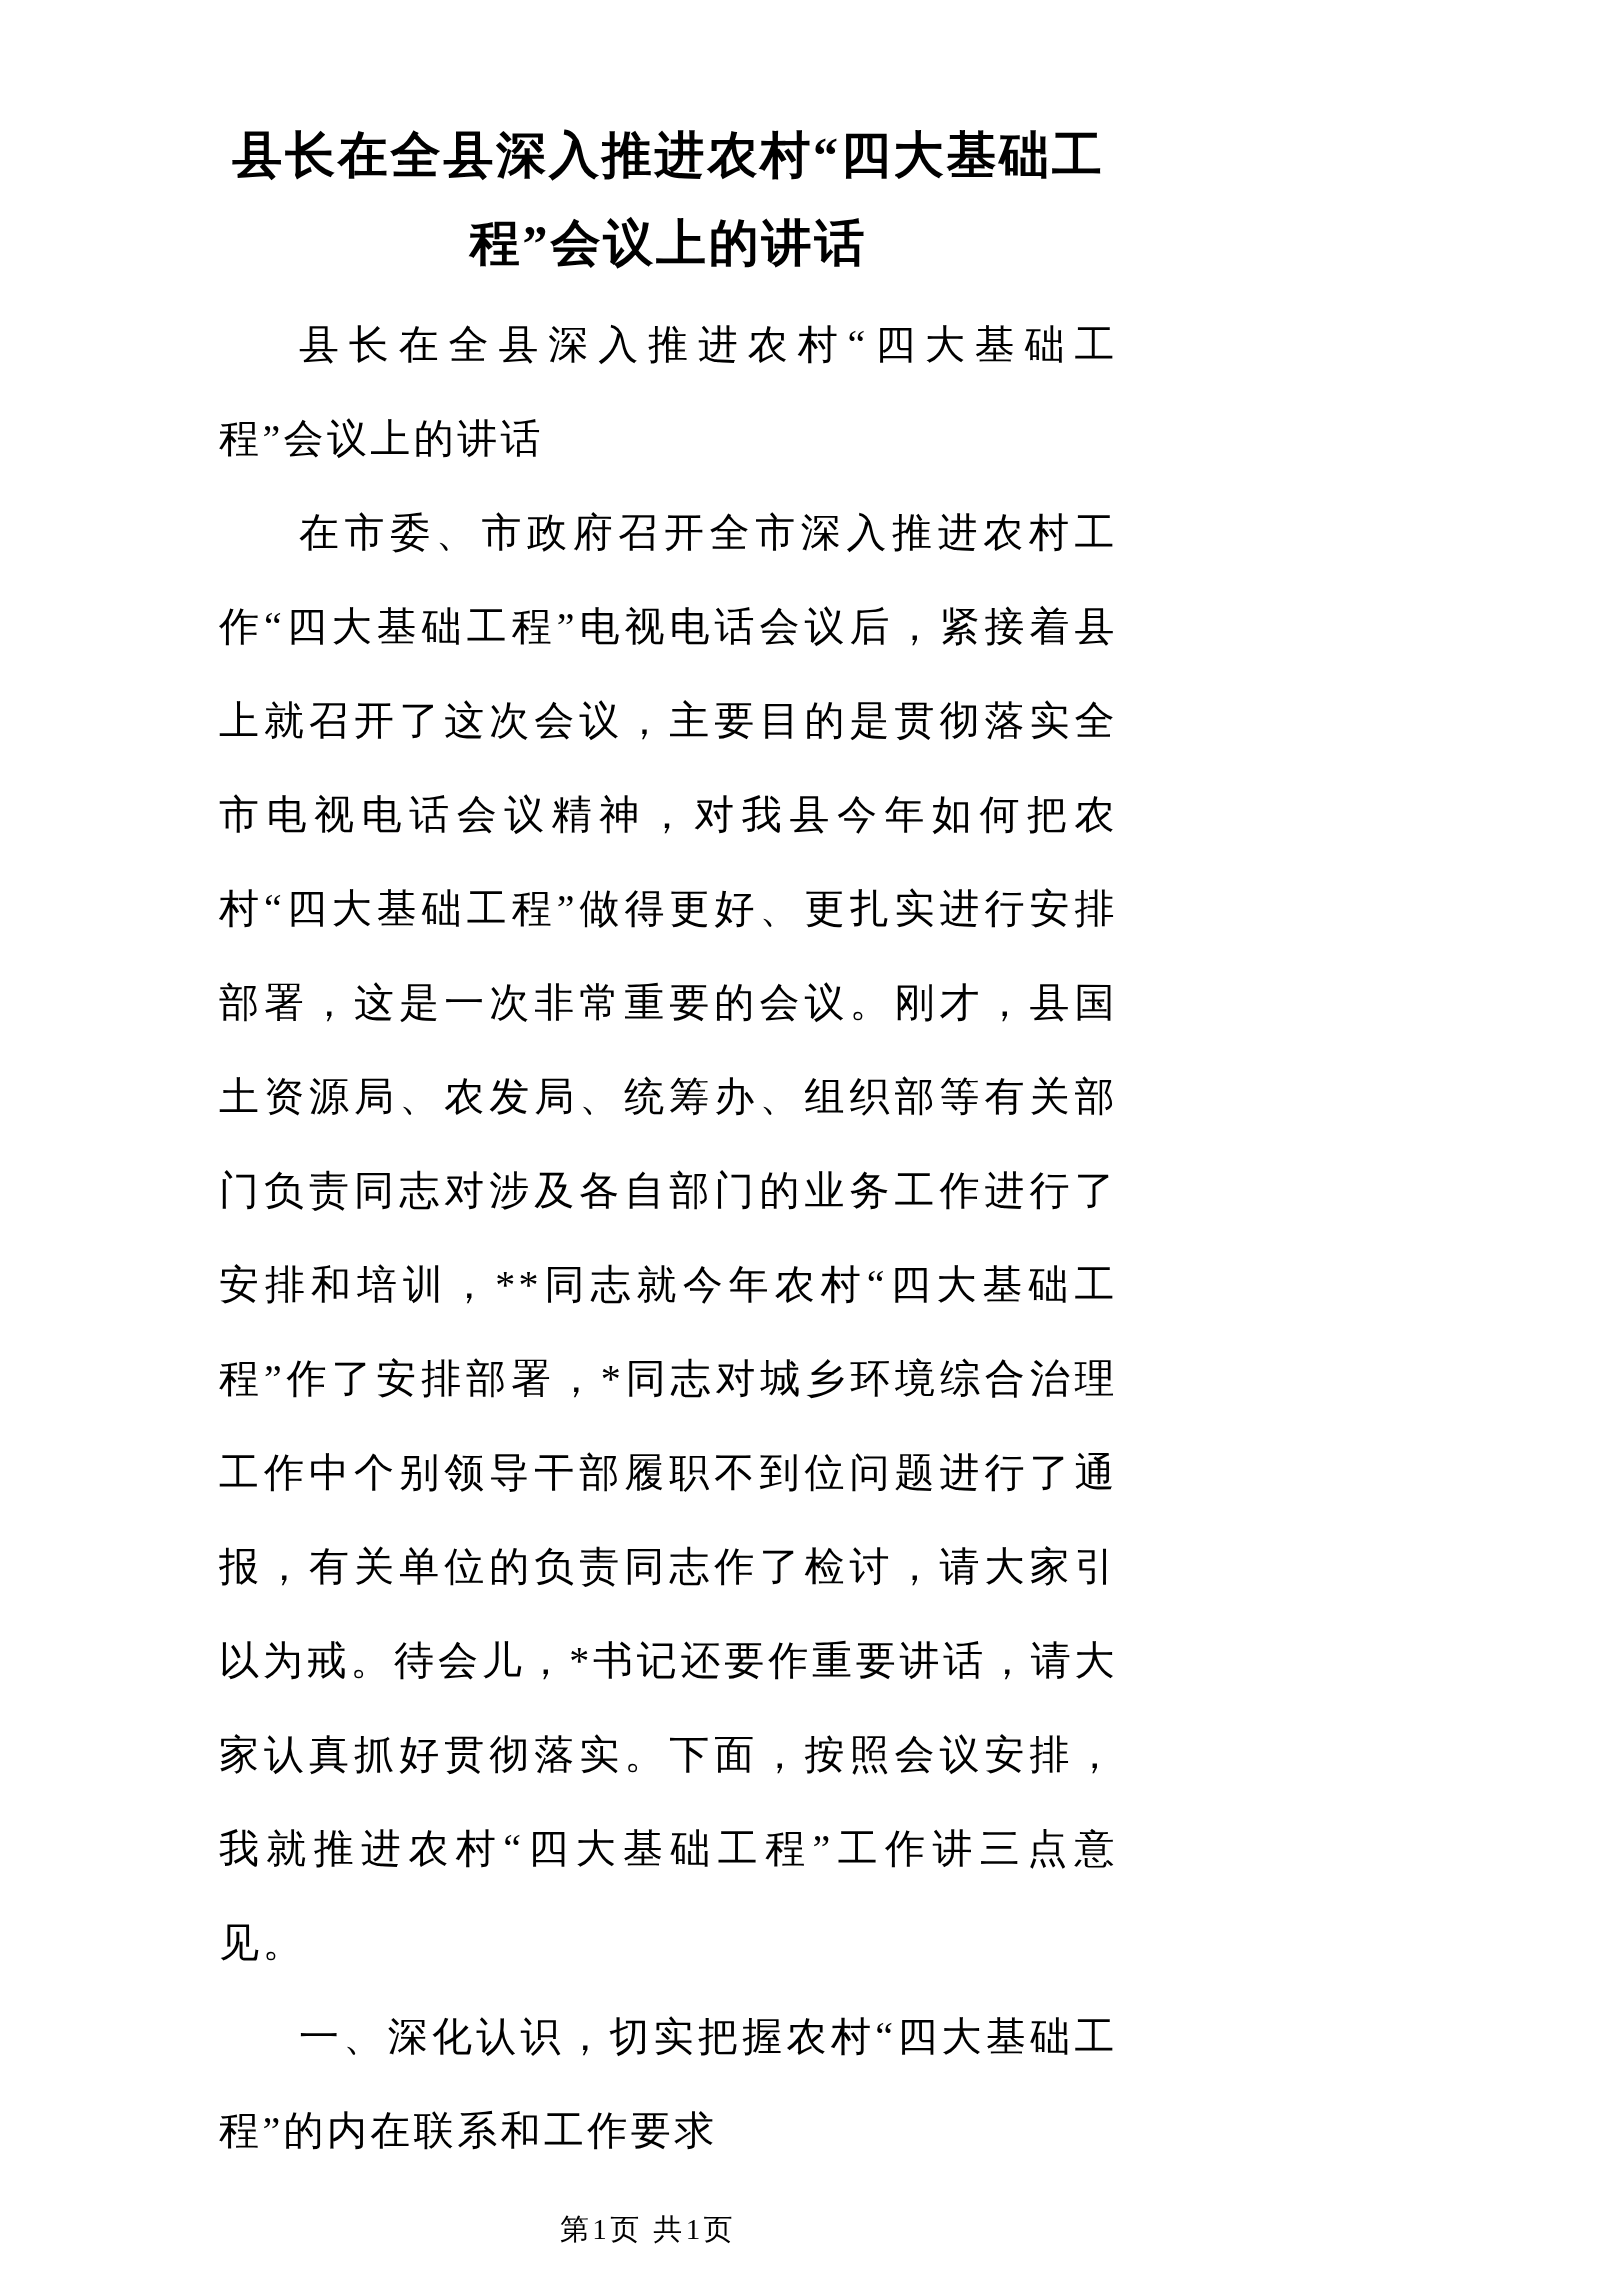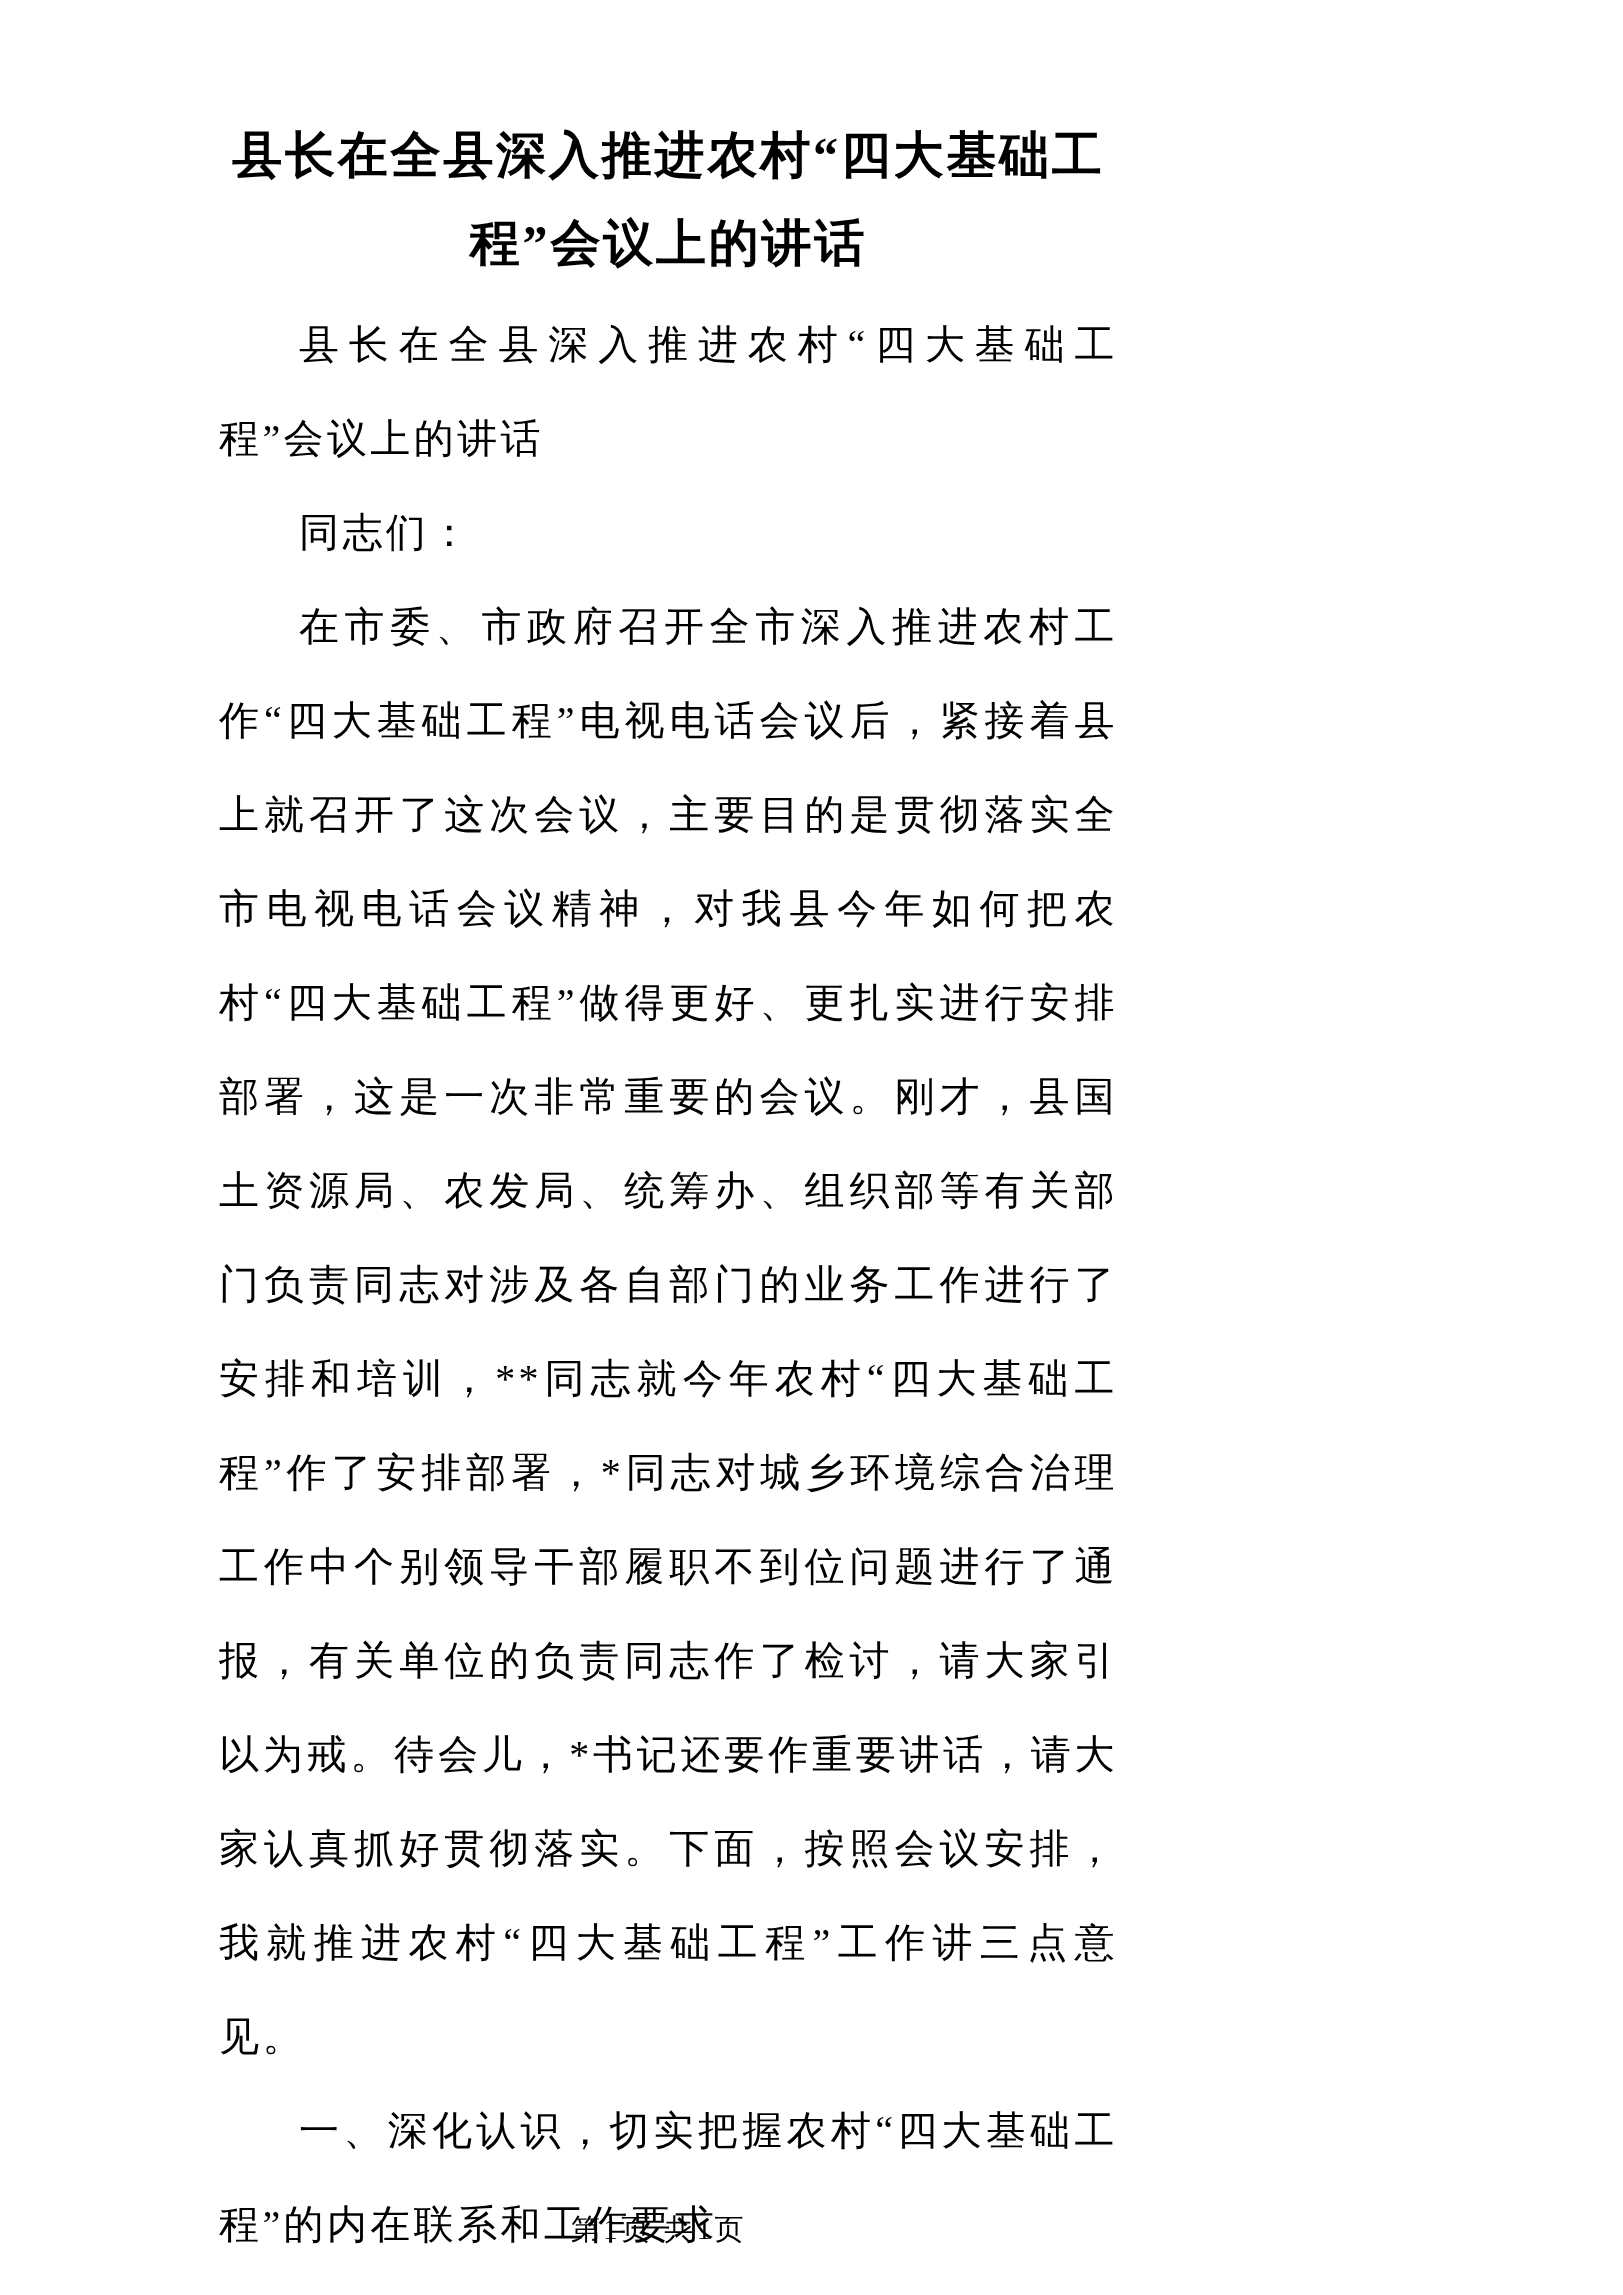--- a/index.html
+++ b/index.html
@@ -30,38 +30,37 @@
     line-height: 94px;
     letter-spacing: 3.4px;
     text-align: justify;
     text-indent: 2em;
     margin: 0;
     word-break: break-all;
   }
   .doc-footer {
     position: absolute;
     bottom: 45px;
-    left: 16px;
+    left: 5px;
     width: 100%;
     text-align: center;
     font-size: 29px;
     letter-spacing: 3.4px;
     color: #000000;
   }
 </style>
 </head>
 <body>
 
 <div class="page">
 
   <h1 class="doc-title">县长在全县深入推进农村“四大基础工程”会议上的讲话</h1>
 
   <div class="doc-body">
     <p>县长在全县深入推进农村“四大基础工程”会议上的讲话</p>
-    <p>同志们：</p>
     <p>在市委、市政府召开全市深入推进农村工作“四大基础工程”电视电话会议后，紧接着县上就召开了这次会议，主要目的是贯彻落实全市电视电话会议精神，对我县今年如何把农村“四大基础工程”做得更好、更扎实进行安排部署，这是一次非常重要的会议。刚才，县国土资源局、农发局、统筹办、组织部等有关部门负责同志对涉及各自部门的业务工作进行了安排和培训，**同志就今年农村“四大基础工程”作了安排部署，*同志对城乡环境综合治理工作中个别领导干部履职不到位问题进行了通报，有关单位的负责同志作了检讨，请大家引以为戒。待会儿，*书记还要作重要讲话，请大家认真抓好贯彻落实。下面，按照会议安排，我就推进农村“四大基础工程”工作讲三点意见。</p>
     <p>一、深化认识，切实把握农村“四大基础工程”的内在联系和工作要求</p>
   </div>
 
   <div class="doc-footer">第1页 共1页</div>
 
 </div>
 
 
 </body></html>

